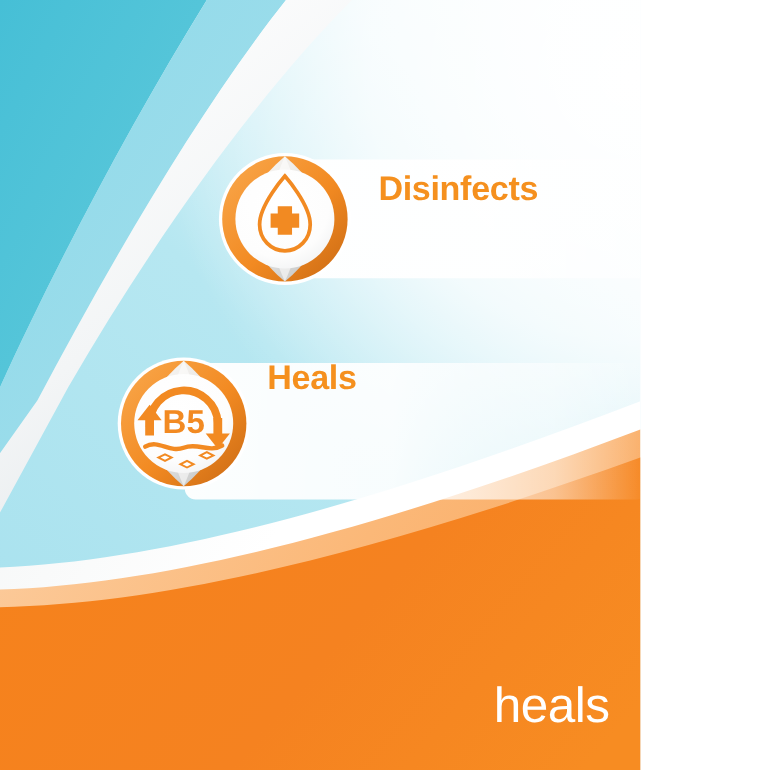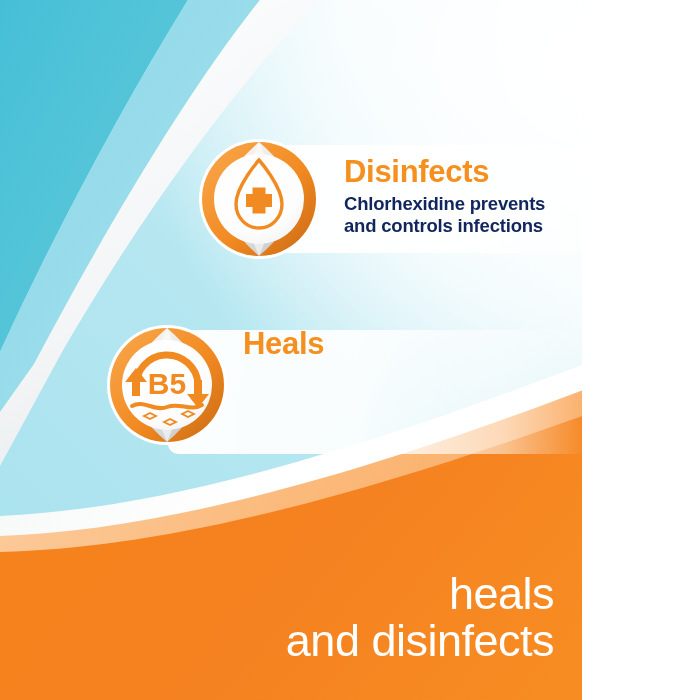--- a/index.html
+++ b/index.html
@@ -197,22 +197,20 @@
 
     <path d="M61,22 C61,22 38,48 38,66 C38,79.5 48.3,90 61,90
              C73.7,90 84,79.5 84,66 C84,48 61,22 61,22 Z" fill="none" stroke="#F28A22" stroke-width="3.4"></path>
 
     <path d="M54.5,55.5 L67.5,55.5 L67.5,62 L74,62 L74,75 L67.5,75
              L67.5,81.5 L54.5,81.5 L54.5,75 L48,75 L48,62 L54.5,62 Z" transform="translate(0,-6)" fill="#F28A22"></path>
   </svg>
 
   <div class="feature-text" id="text-disinfects">
     <div class="feature-title">Disinfects</div>
-    <div class="feature-desc">Chlorhexidine prevents
-and controls infections</div>
   </div>
 
   <div class="panel" id="panel-heals"></div>
 
   <svg class="badge" id="badge-heals" viewBox="0 0 122 122" width="122" height="122">
     <defs>
       <radialGradient id="badgeInner2" cx="0.42" cy="0.35" r="0.75">
         <stop offset="0%" stop-color="#FFFFFF"></stop>
         <stop offset="70%" stop-color="#FDFDFD"></stop>
         <stop offset="100%" stop-color="#F0F1F2"></stop>
@@ -258,16 +256,15 @@
       <path d="M78,90 L82,88 L86,90 L82,92 Z"></path>
     </g>
   </svg>
 
   <div class="feature-text" id="text-heals">
     <div class="feature-title">Heals</div>
   </div>
 
   <div id="tagline">
     <span class="tag-line-1">heals</span>
-    <span class="tag-line-2">and disinfects</span>
   </div>
 
 </div>
 
 </body></html>

